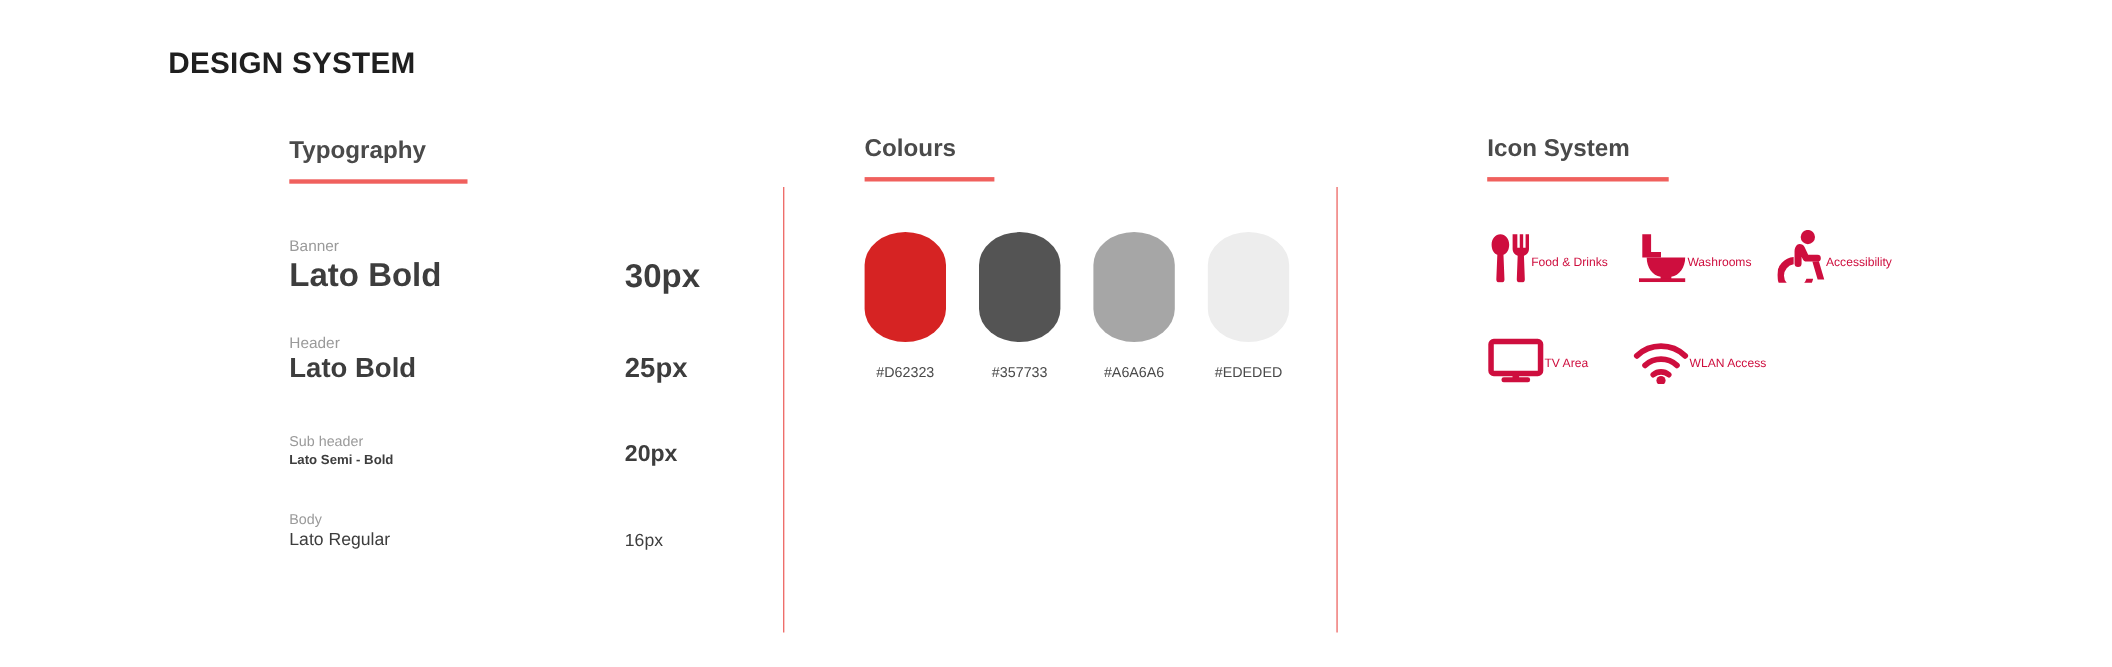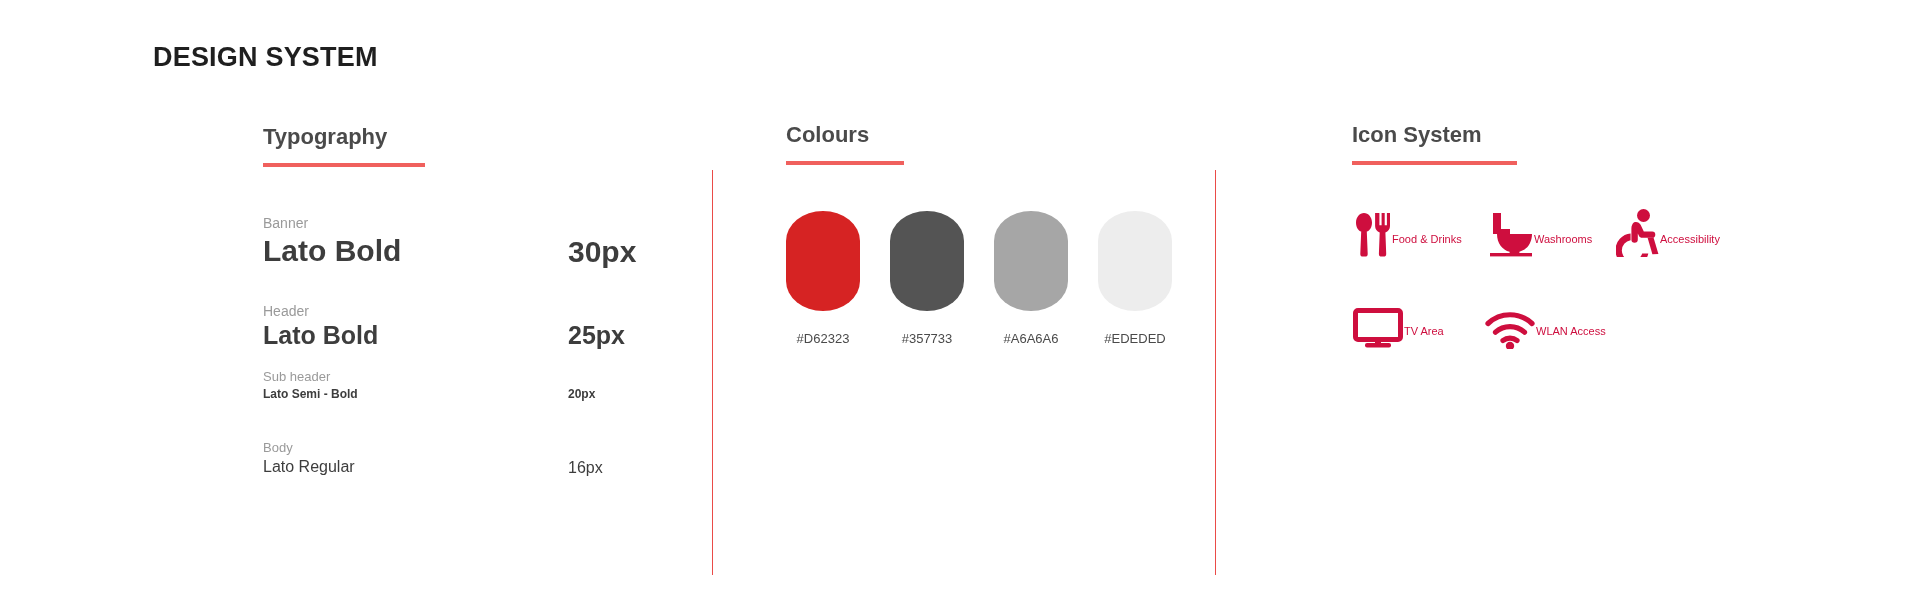--- a/index.html
+++ b/index.html
@@ -88,29 +88,29 @@
     font-weight: bold;
     white-space: nowrap;
   }
 
   
   .row-banner    { margin-bottom: 32px; }
   .row-banner .type-role   { font-size: 14px; }
   .row-banner .type-sample { font-size: 30px; }
   .row-banner .type-size   { font-size: 30px; }
 
-  .row-header    { margin-bottom: 18px; }
+  .row-header    { margin-bottom: 42px; }
   .row-header .type-role   { font-size: 14px; }
   .row-header .type-sample { font-size: 25px; }
   .row-header .type-size   { font-size: 25px; }
 
   .row-subheader { margin-bottom: 38px; }
   .row-subheader .type-role   { font-size: 13px; }
   .row-subheader .type-sample { font-size: 12px; }
-  .row-subheader .type-size   { font-size: 12px; }
+  .row-subheader .type-size   { font-size: 21px; }
 
   .row-body .type-role   { font-size: 13px; }
   .row-body .type-sample { font-size: 16px; font-weight: normal; }
   .row-body .type-size   { font-size: 16px; font-weight: normal; }
 
   
   .colours {
     position: absolute;
     left: 786px;
     top: 122px;

